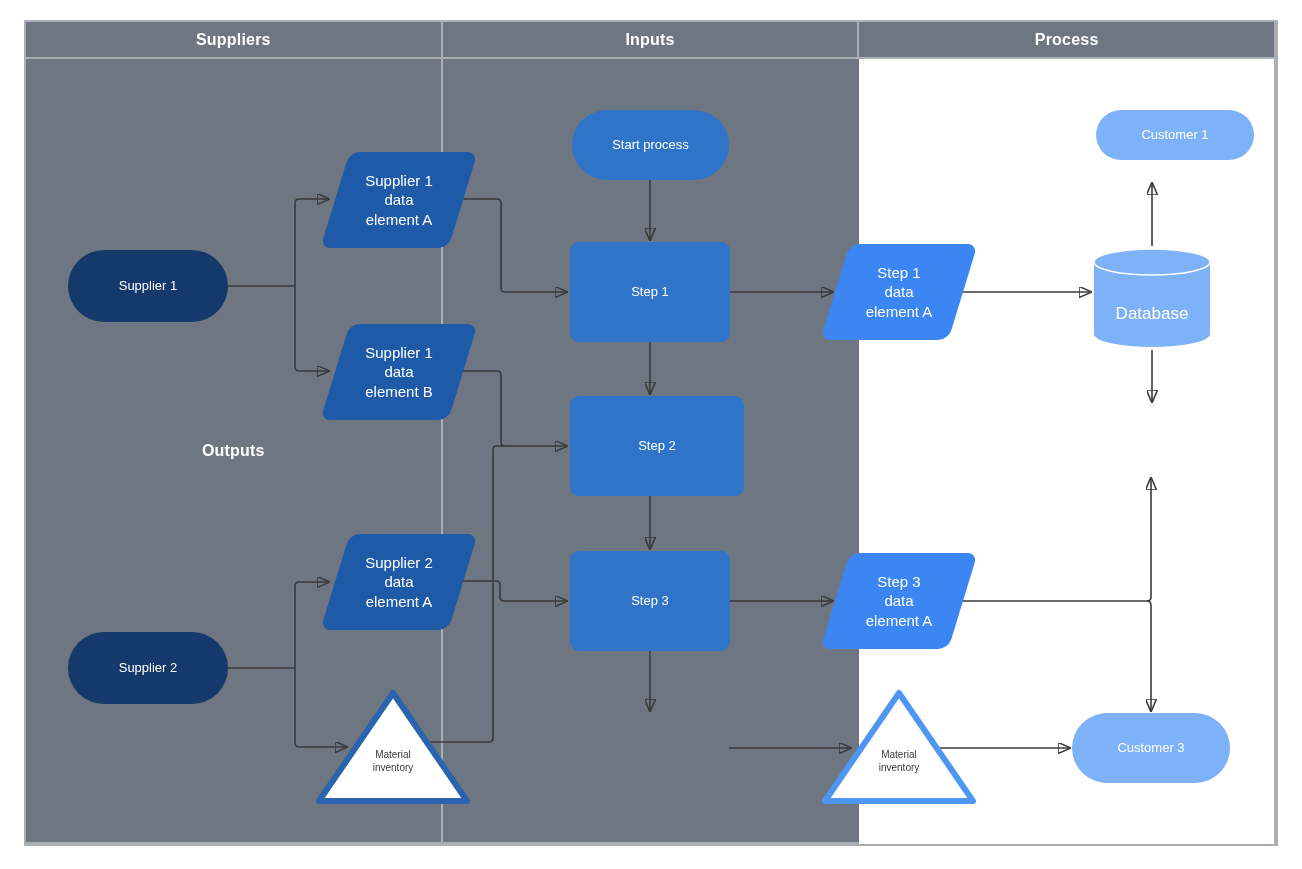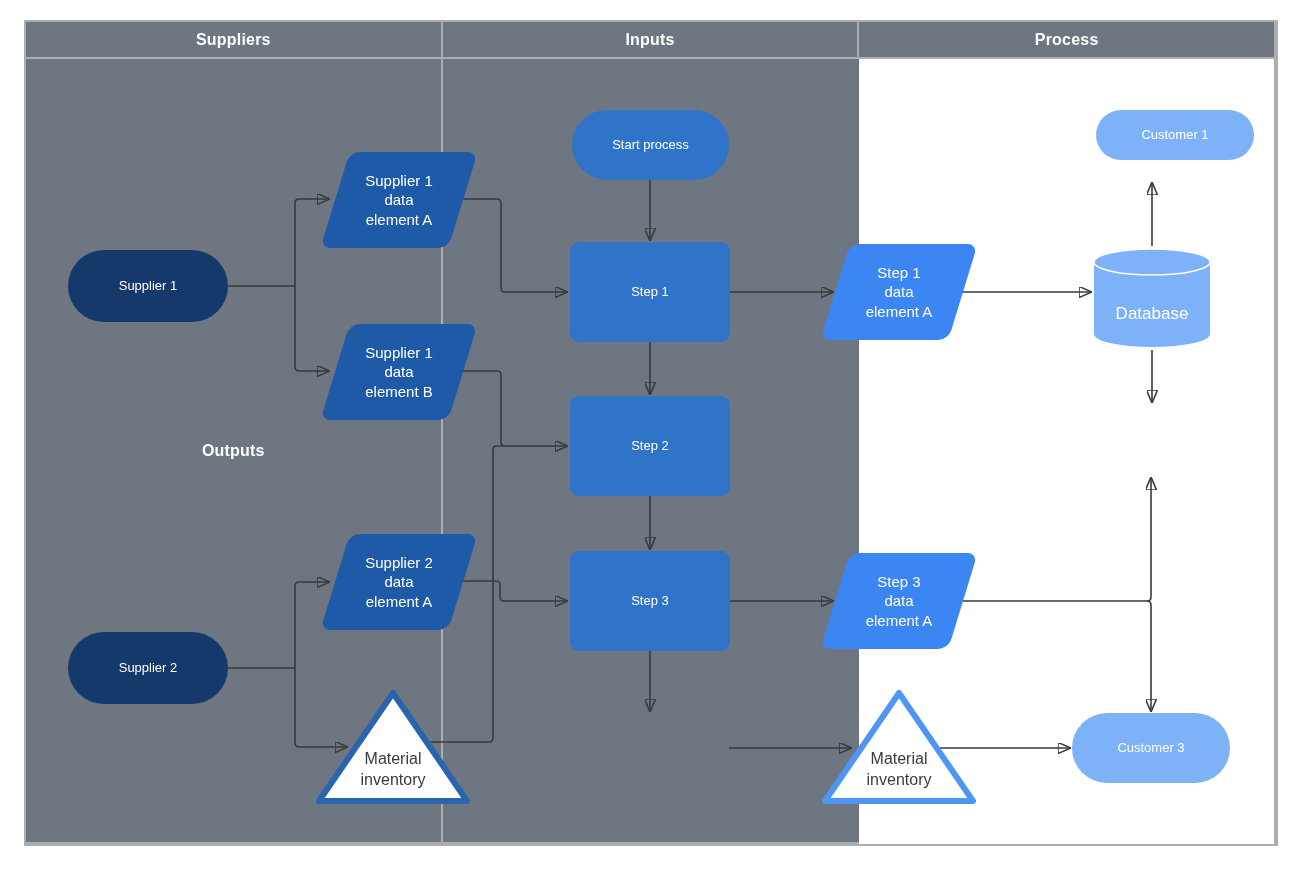--- a/index.html
+++ b/index.html
@@ -33,21 +33,21 @@
     transform:skewX(-17deg); border-radius:10px; }
   .para.in .skin  { background:#1e5aa7; }
   .para.out .skin { background:#3c86f4; }
   .para .txt { position:absolute; inset:0; display:flex; align-items:center;
     justify-content:center; text-align:center; color:#fff; font-size:15px;
     line-height:1.28; white-space:pre-line; }
 
   .tri { position:absolute; }
   .tri svg { position:absolute; inset:0; }
   .tri .txt { position:absolute; left:0; right:0; top:52%; text-align:center;
-    color:#3a3a3a; font-size:16px; line-height:1.28; white-space:pre-line; }
+    color:#3a3a3a; font-size:10px; line-height:1.28; white-space:pre-line; }
 
   .cyl { position:absolute; }
   .cyl svg { position:absolute; inset:0; }
   .cyl .txt { position:absolute; left:0; right:0; top:56%; text-align:center;
     color:#fff; font-size:17px; }
 
   
   svg.wires { position:absolute; left:0; top:0; width:1302px; height:869px;
     pointer-events:none; }
   svg.wires path { fill:none; stroke:#3a3a3a; stroke-width:1.6; }
@@ -125,21 +125,21 @@
   <div class="tri" style="left:312px;top:686px;width:162px;height:122px;">
     <svg viewBox="0 0 162 122">
       <path d="M81,7 L155,115 L7,115 Z" fill="#ffffff" stroke="#2a63ae" stroke-width="6" stroke-linejoin="round"></path>
     </svg>
     <div class="txt">Material
 inventory</div>
   </div>
 
   <div class="node pill-med" style="left:572px;top:110px;width:157px;height:70px;">Start process</div>
   <div class="node rect-med" style="left:570px;top:242px;width:160px;height:100px;">Step 1</div>
-  <div class="node rect-med" style="left:570px;top:396px;width:160px;height:100px;">Step 2</div>
+  <div class="node rect-med" style="left:570px;top:396px;width:174px;height:100px;">Step 2</div>
   <div class="node rect-med" style="left:570px;top:551px;width:160px;height:100px;">Step 3</div>
 
   <div class="para out" style="left:820px;top:244px;width:158px;height:96px;">
     <div class="skin"></div>
     <div class="txt">Step 1
 data
 element A</div>
   </div>
   <div class="para out" style="left:820px;top:553px;width:158px;height:96px;">
     <div class="skin"></div>

